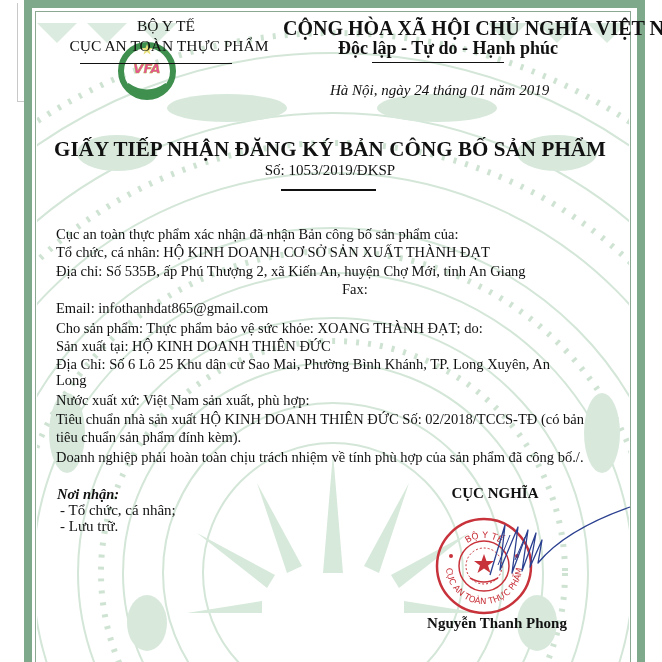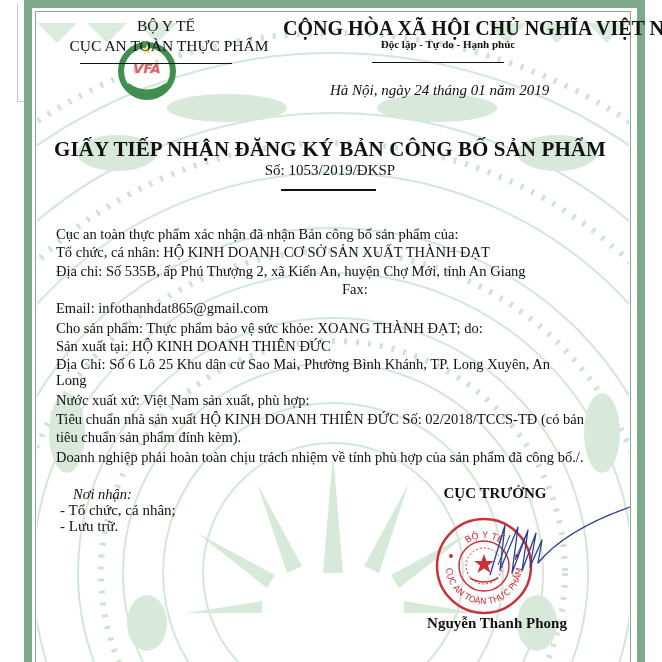--- a/index.html
+++ b/index.html
@@ -32,21 +32,21 @@
     overflow: hidden;
   }
   .pattern svg { display: block; }
   .content { position: absolute; left: 0; top: 0; width: 662px; height: 662px; }
   .abs { position: absolute; white-space: nowrap; }
 
   .ministry { left: 110px; top: 17px; width: 112px; text-align: center; font-size: 15.5px; }
   .agency { left: 50px; top: 37px; width: 238px; text-align: center; font-size: 15.5px; }
   .rule-left { left: 80px; top: 63px; width: 152px; height: 1px; background: #111; }
   .republic { left: 283px; top: 17px; width: 330px; text-align: center; font-size: 20px; font-weight: bold; }
-  .motto { left: 283px; top: 38px; width: 330px; text-align: center; font-size: 11px; font-weight: bold; }
+  .motto { left: 283px; top: 38px; width: 330px; text-align: center; font-size: 18px; font-weight: bold; }
   .rule-right { left: 372px; top: 62px; width: 132px; height: 1px; background: #111; }
   .dateline { left: 330px; top: 82px; font-size: 15px; font-style: italic; }
 
   .logo { position: absolute; left: 117px; top: 41px; width: 60px; height: 60px; }
 
   .title { left: 40px; top: 137px; width: 580px; text-align: center; font-size: 21px; font-weight: bold; letter-spacing: 0.1px; }
   .doc-number { left: 40px; top: 162px; width: 580px; text-align: center; font-size: 15px; }
   .rule-mid { left: 281px; top: 189px; width: 95px; height: 2px; background: #111; }
 
   .body-line { left: 56px; font-size: 14.5px; }
@@ -58,21 +58,21 @@
   .l5 { top: 300px; }
   .l6 { top: 320px; }
   .l7 { top: 338px; }
   .l8 { top: 356px; }
   .l9 { top: 372px; }
   .l10 { top: 392px; }
   .l11 { top: 411px; }
   .l12 { top: 429px; }
   .l13 { top: 449px; }
 
-  .recv-label { left: 57px; top: 486px; font-size: 14.5px; font-weight: normal; font-style: italic; margin-left: 16px; }
+  .recv-label { left: 57px; top: 486px; font-size: 14.5px; font-weight: bold; font-style: italic; }
   .recv-item { left: 60px; font-size: 15px; }
   .ri1 { top: 502px; }
   .ri2 { top: 518px; }
 
   .director-title { left: 435px; top: 485px; width: 120px; text-align: center; font-size: 15px; font-weight: bold; }
   .director-name { left: 412px; top: 615px; width: 170px; text-align: center; font-size: 15px; font-weight: bold; }
 
   .stamp { position: absolute; left: 434px; top: 516px; width: 100px; height: 100px; }
   .signature { position: absolute; left: 470px; top: 505px; width: 170px; height: 80px; }
 </style>
@@ -168,21 +168,21 @@
   <div class="abs body-line l9">Long</div>
   <div class="abs body-line l10">Nước xuất xứ: Việt Nam sản xuất, phù hợp:</div>
   <div class="abs body-line l11">Tiêu chuẩn nhà sản xuất HỘ KINH DOANH THIÊN ĐỨC Số: 02/2018/TCCS-TĐ (có bản</div>
   <div class="abs body-line l13">Doanh nghiệp phải hoàn toàn chịu trách nhiệm về tính phù hợp của sản phẩm đã công bố./.</div>
   <div class="abs body-line l12">tiêu chuẩn sản phẩm đính kèm).</div>
 
   <div class="abs recv-label">Nơi nhận:</div>
   <div class="abs recv-item ri1">- Tổ chức, cá nhân;</div>
   <div class="abs recv-item ri2">- Lưu trữ.</div>
 
-  <div class="abs director-title">CỤC TRƯỞNG</div>
+  <div class="abs director-title">CỤC NGHĨA</div>
 
   <div class="stamp">
     <svg width="100" height="100" viewBox="0 0 100 100">
       <defs>
         <path id="stamp-top-arc" d="M22 50 A28 28 0 0 1 78 50"></path>
         <path id="stamp-bot-arc" d="M12 50 A38 38 0 0 0 88 50"></path>
       </defs>
       <circle cx="50" cy="50" r="47" fill="none" stroke="#c8323a" stroke-width="2.5"></circle>
       <circle cx="50" cy="50" r="25" fill="none" stroke="#c8323a" stroke-width="1.5"></circle>
       <circle cx="50" cy="50" r="18" fill="none" stroke="#c8323a" stroke-width="1" stroke-dasharray="2 2"></circle>

